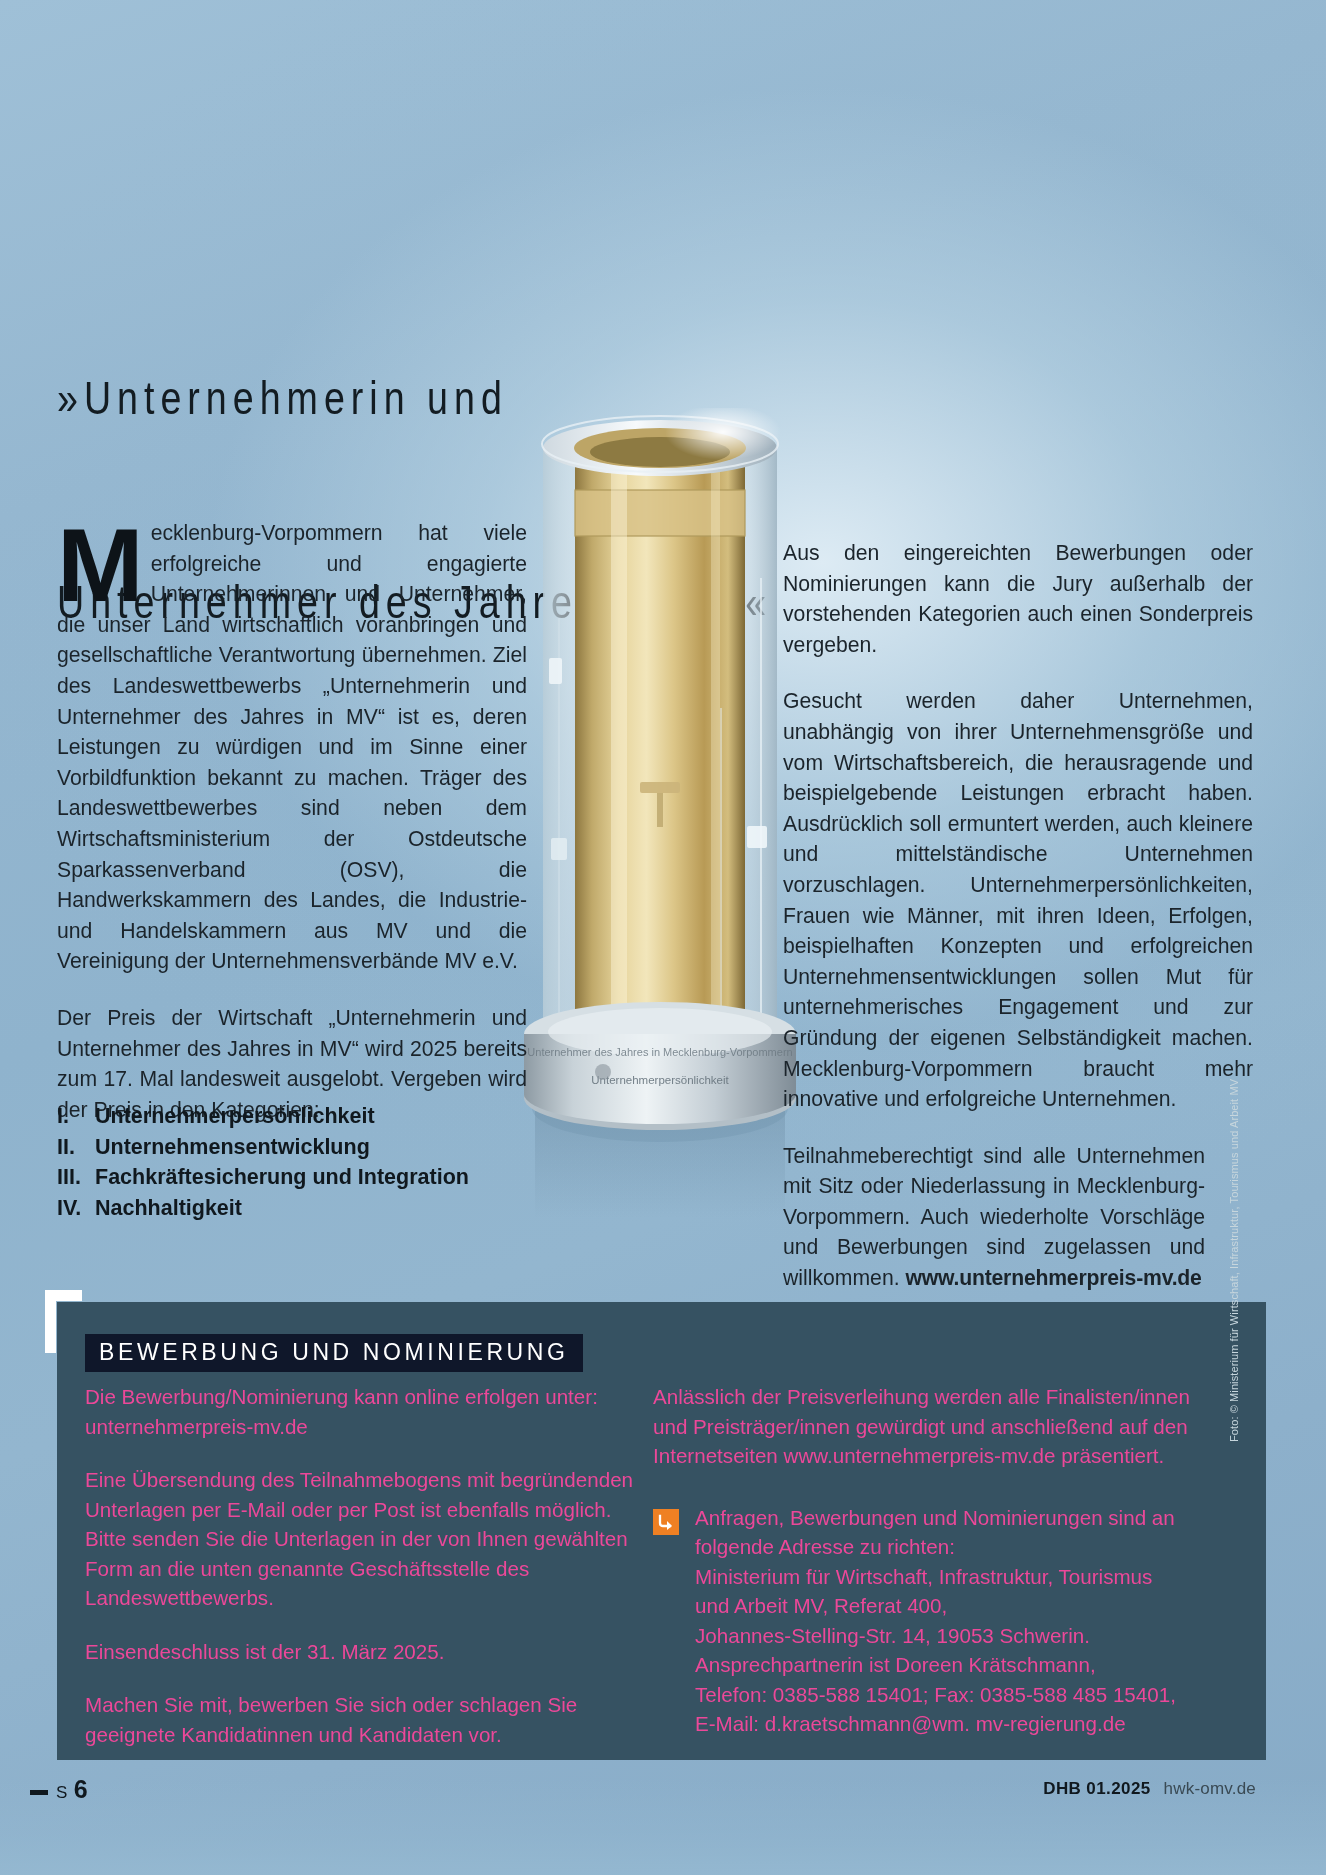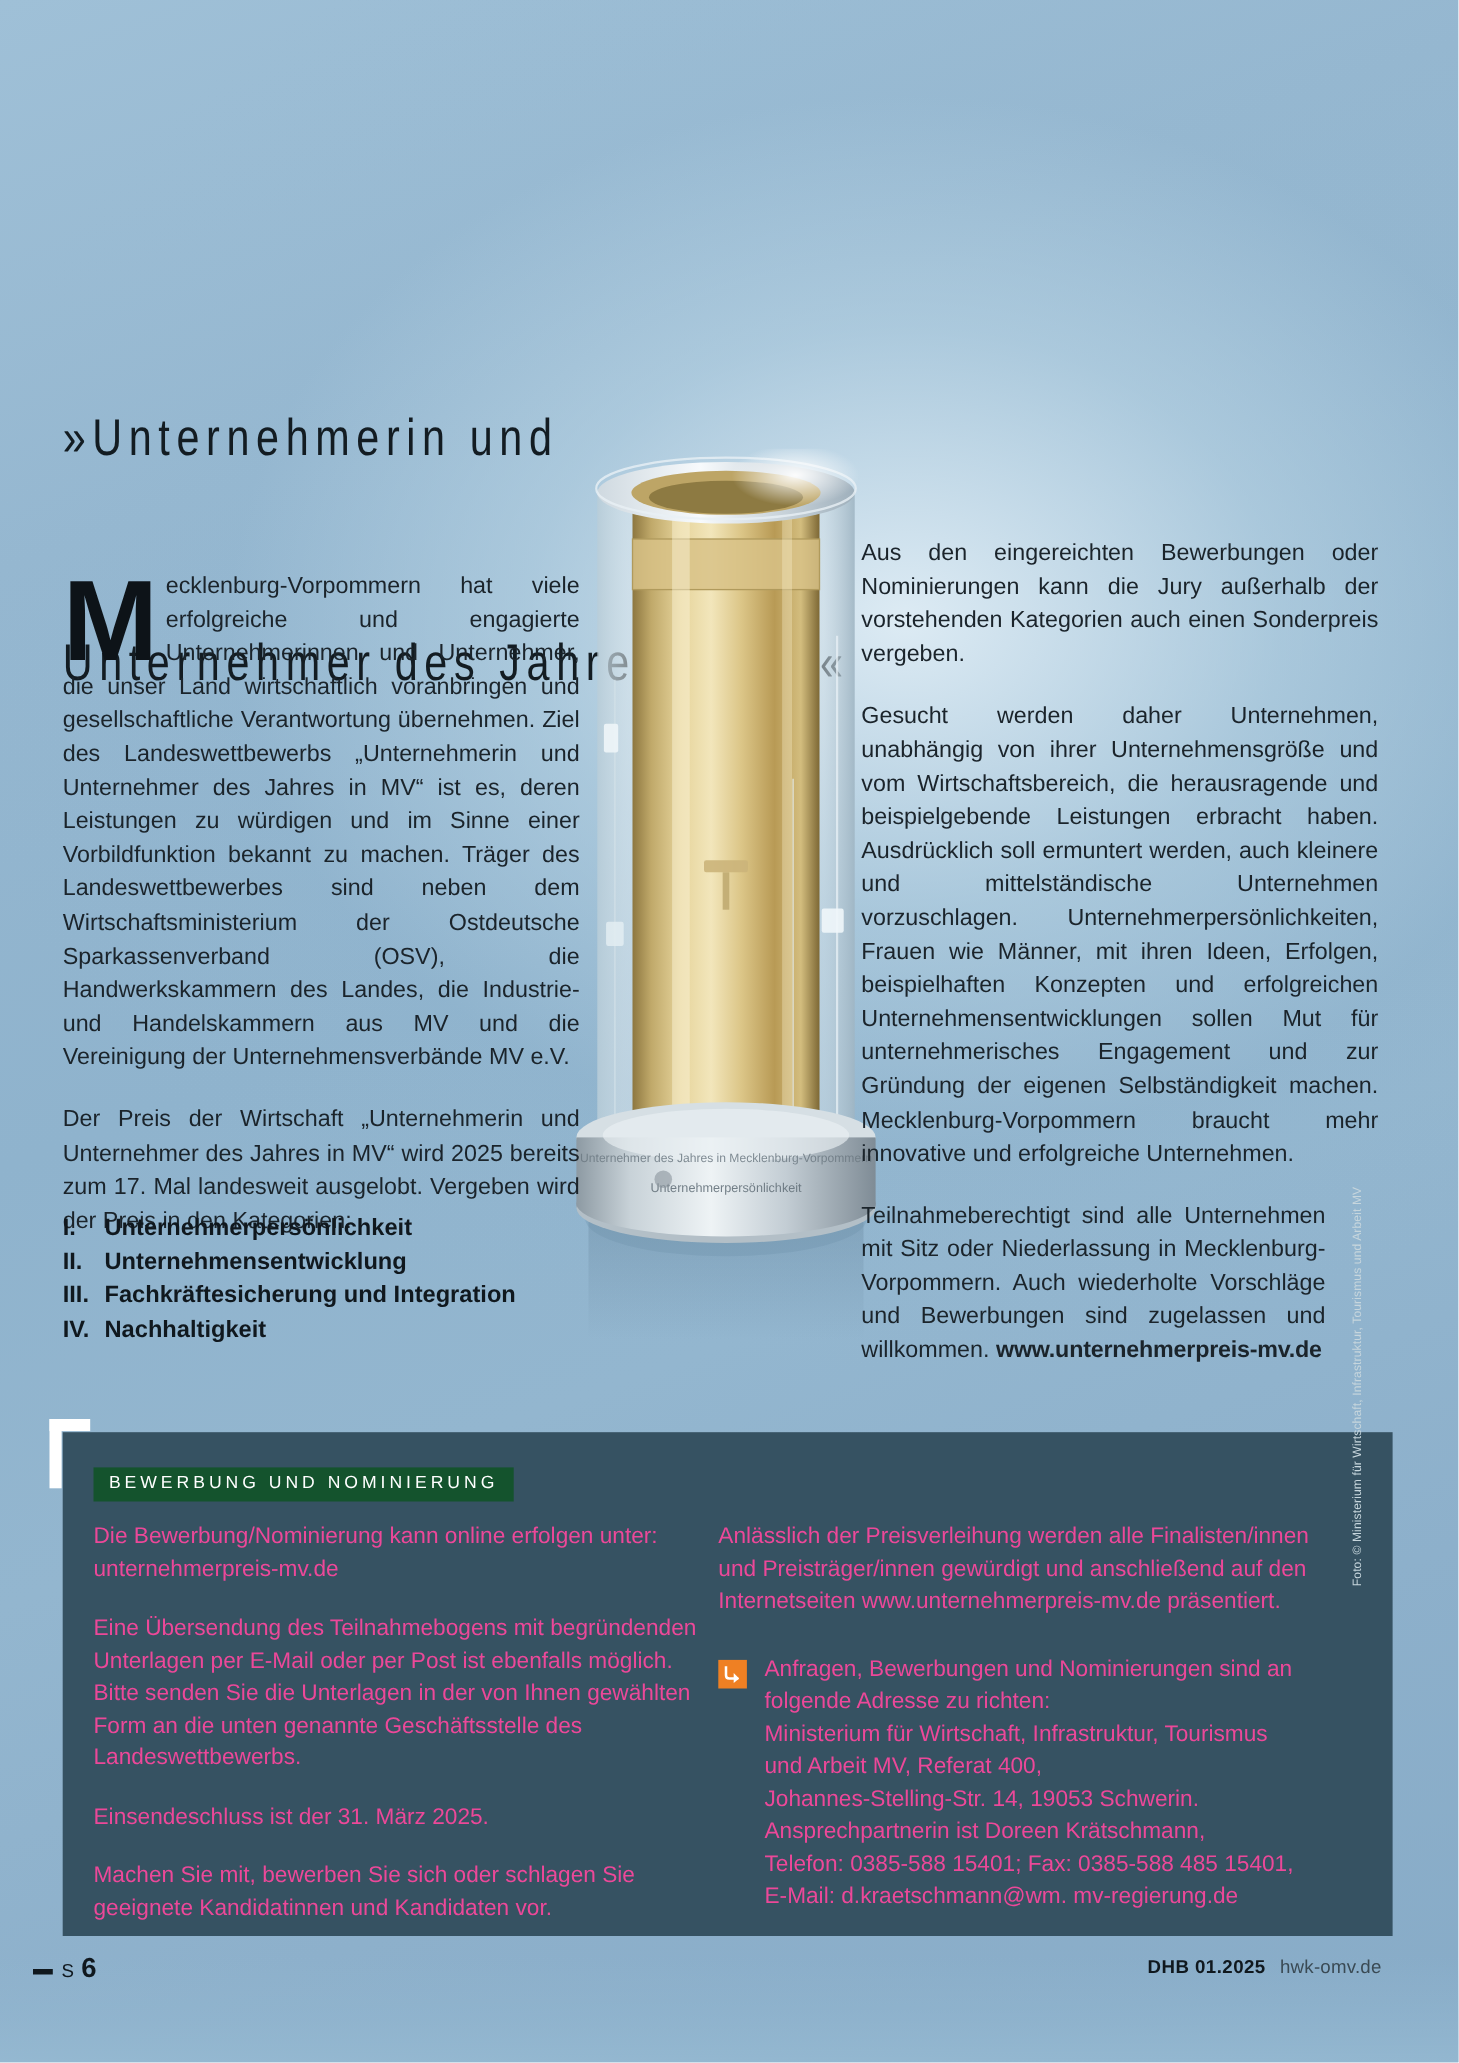--- a/index.html
+++ b/index.html
@@ -69,21 +69,21 @@
     text-align: justify;
     text-justify: inter-word;
   }
   .col.left {
     left: 57px;
     top: 518px;
     width: 470px;
   }
   .col.right {
     left: 783px;
-    top: 488px;
+    top: 538px;
     width: 470px;
   }
   .col p { margin: 0 0 26px 0; }
   .col p:last-child { margin-bottom: 0; }
 
   .dropcap {
     float: left;
     font-family: "Liberation Sans Narrow", "Liberation Sans", sans-serif;
     font-weight: 700;
     font-size: 104px;
@@ -133,24 +133,24 @@
     width: 26px;
     height: 52px;
     border-left: 11px solid #ffffff;
     border-top: 11px solid #ffffff;
     z-index: 5;
   }
   .badge {
     position: absolute;
     left: 85px;
     top: 1334px;
-    background: #14532d;
+    background: #0f172a;
     color: #ffffff;
     font-family: "Liberation Sans Narrow", "Liberation Sans", sans-serif;
-    font-size: 16px;
+    font-size: 23px;
     letter-spacing: 3.6px;
     padding: 7px 14px 8px 14px;
     line-height: 1;
     white-space: nowrap;
   }
 
   .cbox {
     position: absolute;
     color: #ec4899;
     font-family: "Liberation Sans Narrow", "Liberation Sans", sans-serif;

